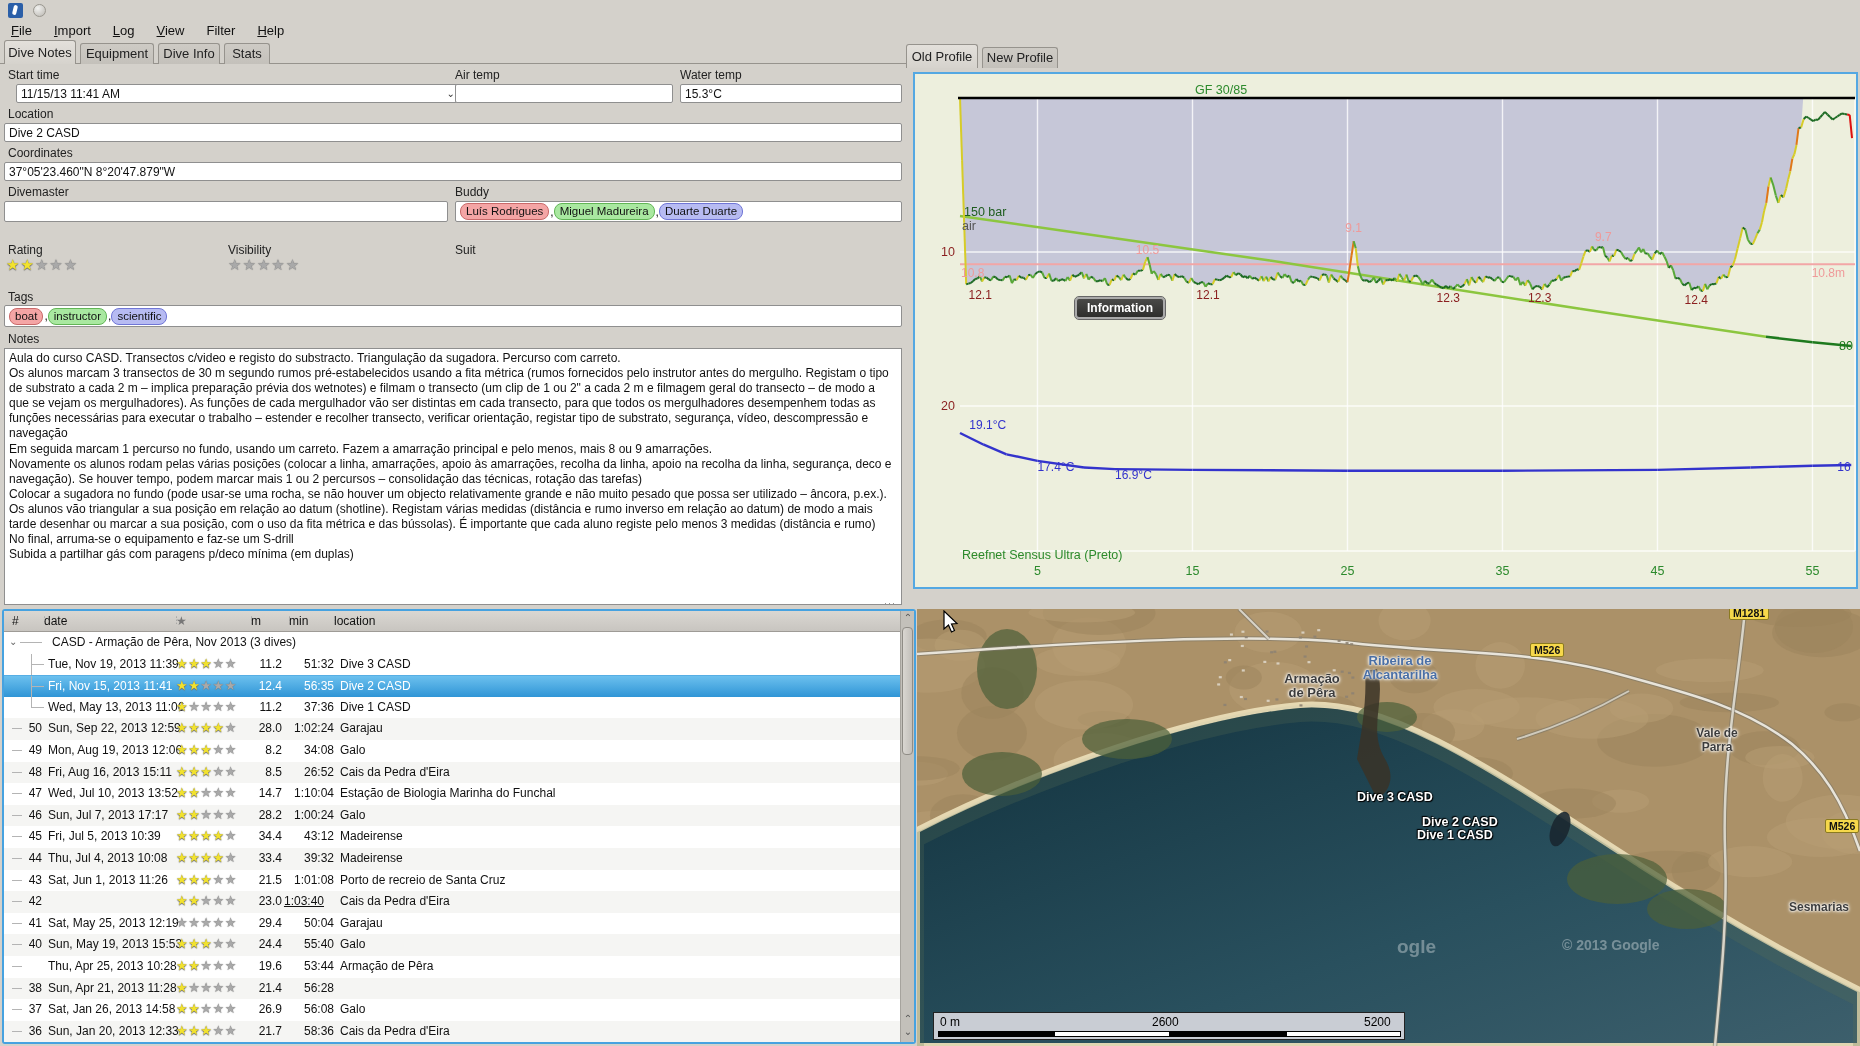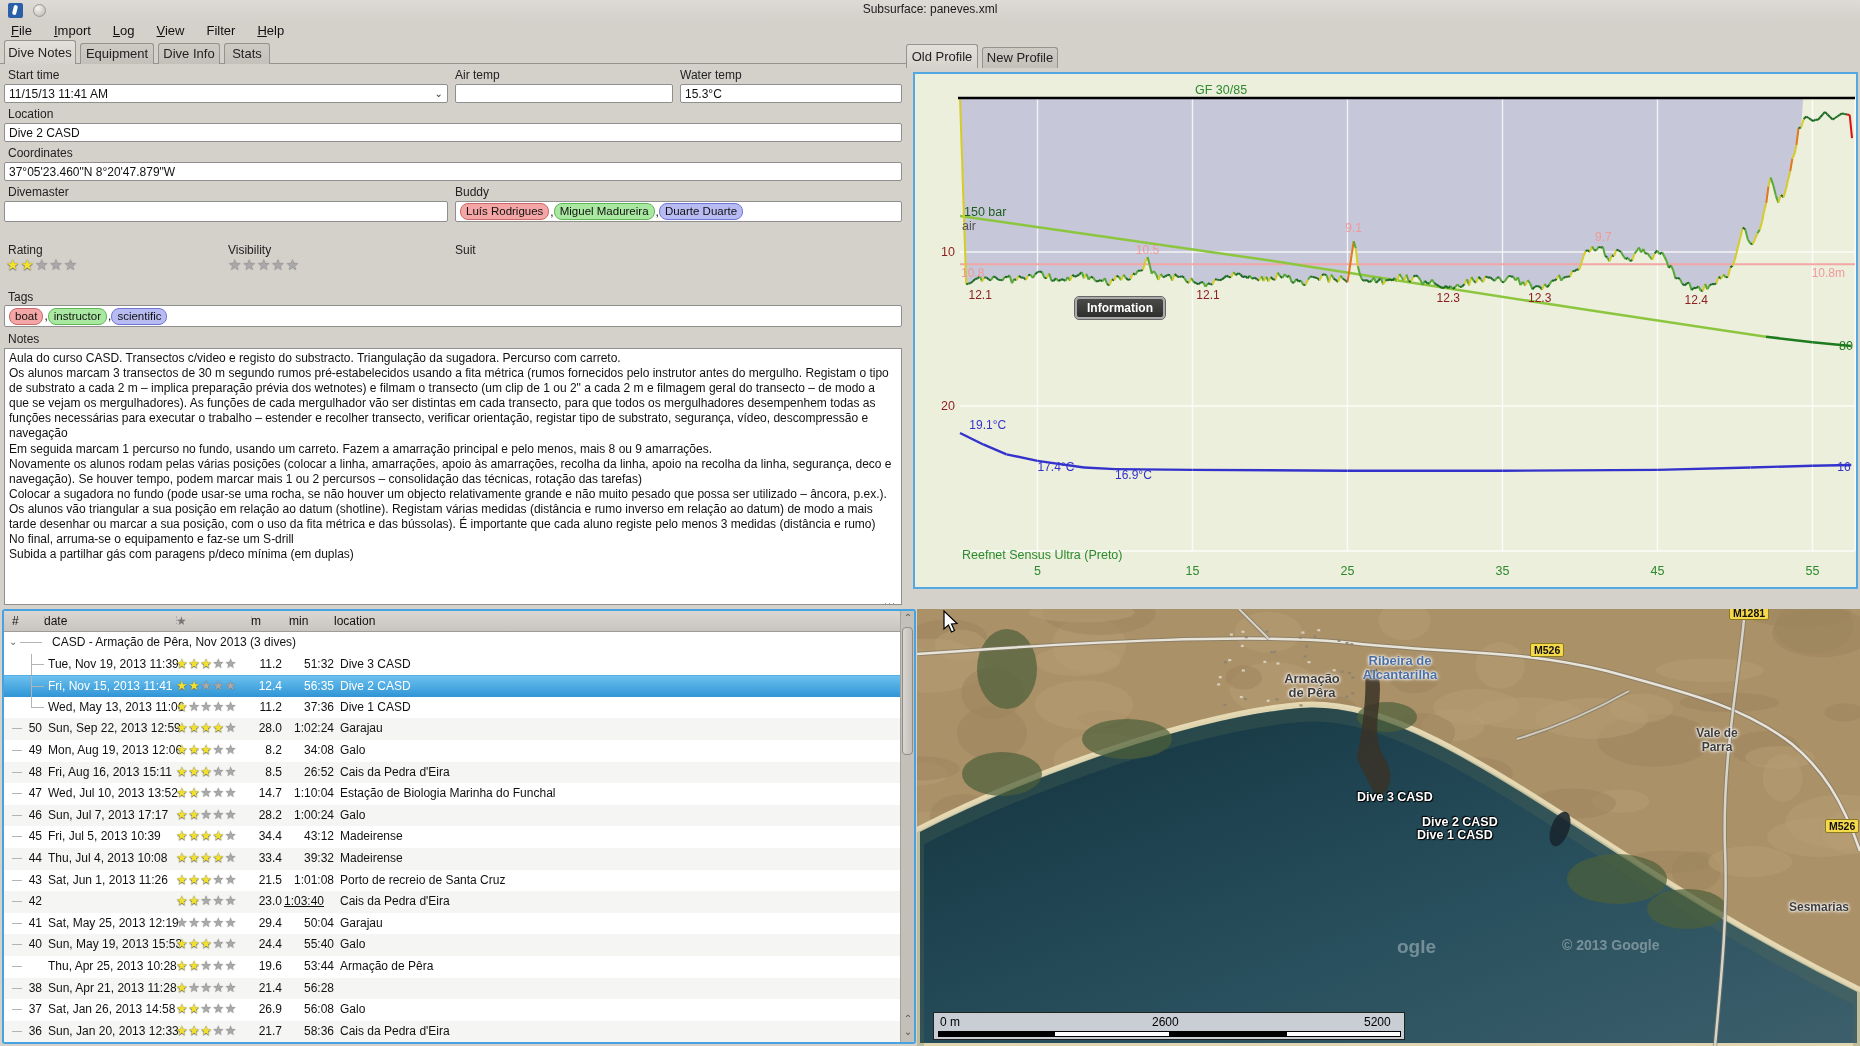--- a/index.html
+++ b/index.html
@@ -73,32 +73,29 @@
   .wmark{position:absolute;color:rgba(255,255,255,0.35);font-weight:bold;}
   #scalebar{position:absolute;background:#c9cdd4;border:1px solid #222;box-sizing:border-box;}
   .scltxt{position:absolute;font-size:12px;color:#000;top:2px;}
   .sclseg{position:absolute;height:6px;border:1px solid #000;box-sizing:border-box;}
   .dots-h{position:absolute;color:#8a8781;font-size:9px;letter-spacing:1px;}
 </style>
 </head>
 <body>
 <div id="root">
 
-<div class="abs titlebar">
-  <span>Subsurface: paneves.xml</span>
-</div>
 <div class="abs appicon"></div>
 <div class="abs ballicon"></div>
 <div class="abs menubar" id="menubar"><div class="menuitem"><u>F</u>ile</div><div class="menuitem"><u>I</u>mport</div><div class="menuitem"><u>L</u>og</div><div class="menuitem"><u>V</u>iew</div><div class="menuitem">Filter</div><div class="menuitem"><u>H</u>elp</div></div>
 
 <div id="lefttabs"></div>
 <div class="abs tabline" style="left:0;top:63px;width:908px;"></div>
 
 <div class="abs flabel" style="left:8px;top:68px;">Start time</div>
-<div class="abs input" style="left:4px;top:84px;width:444px;height:19px;">
+<div class="abs input" style="left:16px;top:84px;width:444px;height:19px;">
   <span>11/15/13 11:41 AM</span>
   <span class="combo-arrow">⌄</span>
 </div>
 <div class="abs flabel" style="left:455px;top:68px;">Air temp</div>
 <div class="abs input" style="left:455px;top:84px;width:218px;height:19px;">
       <span></span>
     </div>
 <div class="abs flabel" style="left:680px;top:68px;">Water temp</div>
 <div class="abs input" style="left:680px;top:84px;width:222px;height:19px;">
       <span>15.3°C</span>

